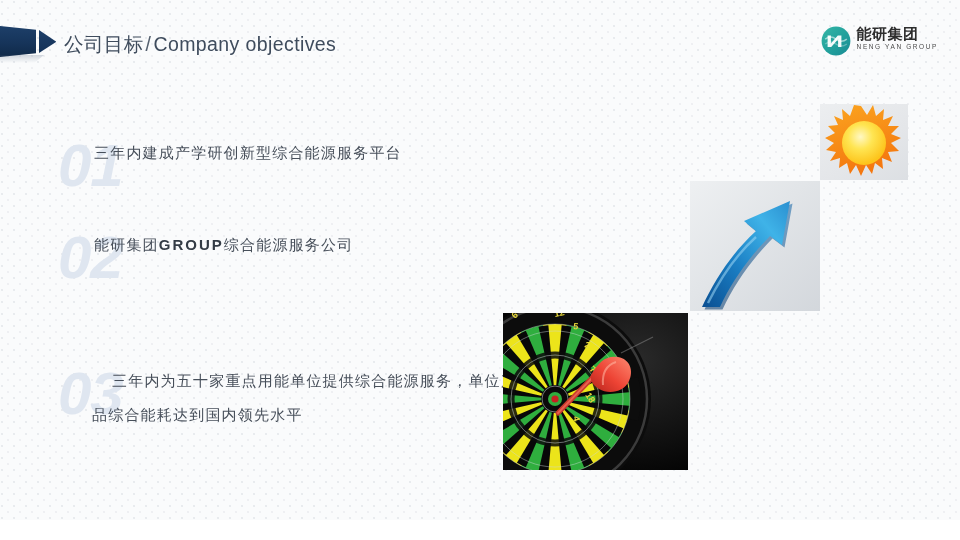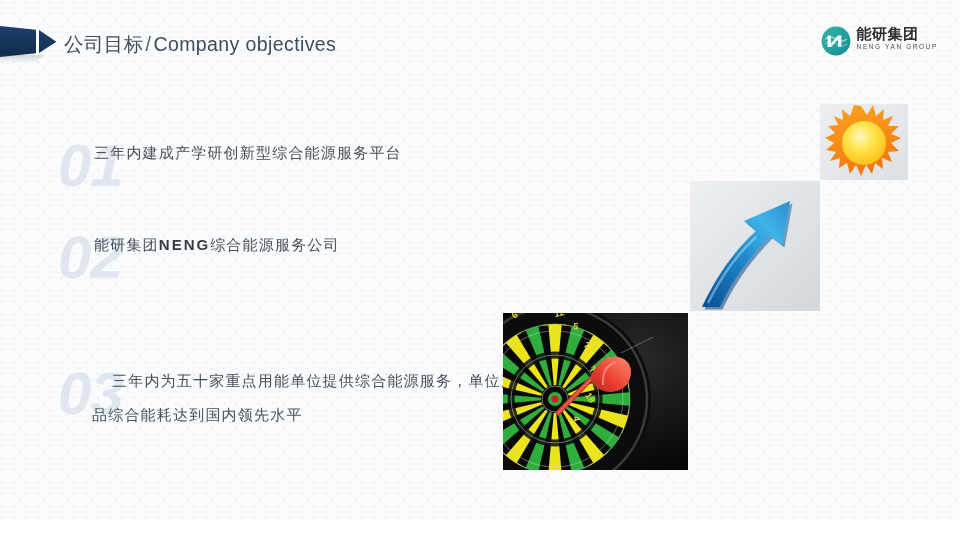--- a/index.html
+++ b/index.html
@@ -219,21 +219,21 @@
     </div>
   </div>
 
   <div class="obj" id="obj1">
     <div class="obj-num">01</div>
     <div class="obj-text">三年内建成产学研创新型综合能源服务平台</div>
   </div>
 
   <div class="obj" id="obj2">
     <div class="obj-num">02</div>
-    <div class="obj-text"><span>能研集团</span><b>NENG</b><span>综合能源服务公司</span></div>
+    <div class="obj-text"><span>能研集团</span><b>GROUP</b><span>综合能源服务公司</span></div>
   </div>
 
   <div class="obj" id="obj3">
     <div class="obj-num">03</div>
     <div class="obj-text">三年内为五十家重点用能单位提供综合能源服务，单位产品综合能耗达到国内领先水平</div>
   </div>
 
   <div class="pic" id="pic-sun">
     <svg viewBox="0 0 88 76" width="88" height="76">
       <defs>

